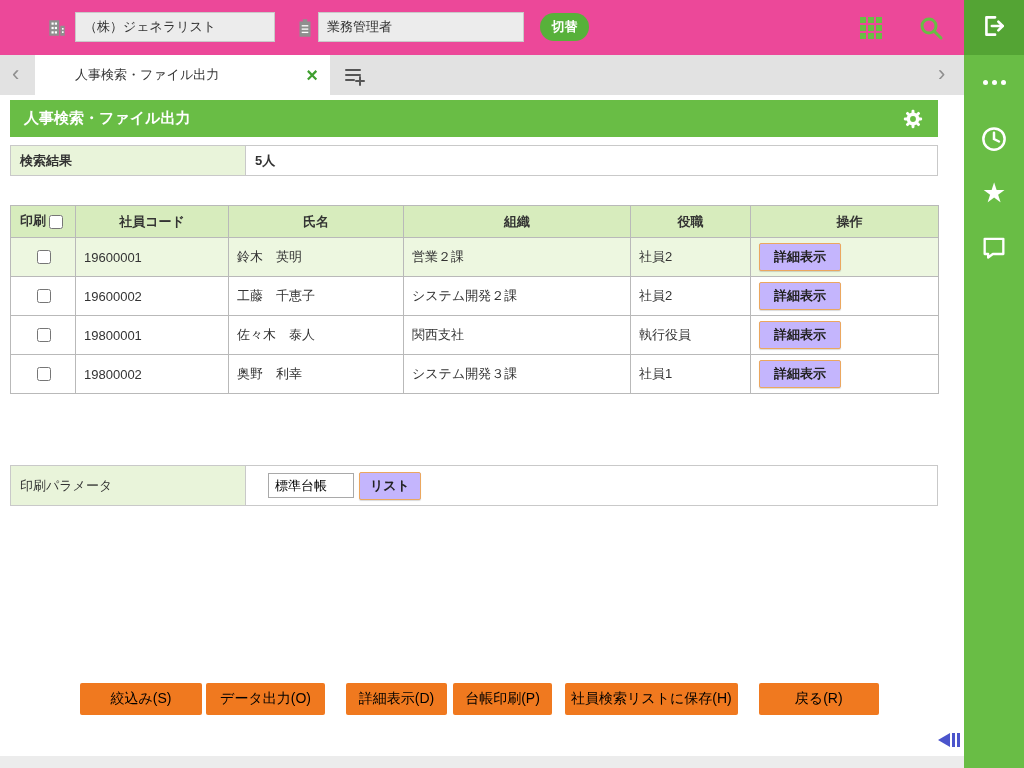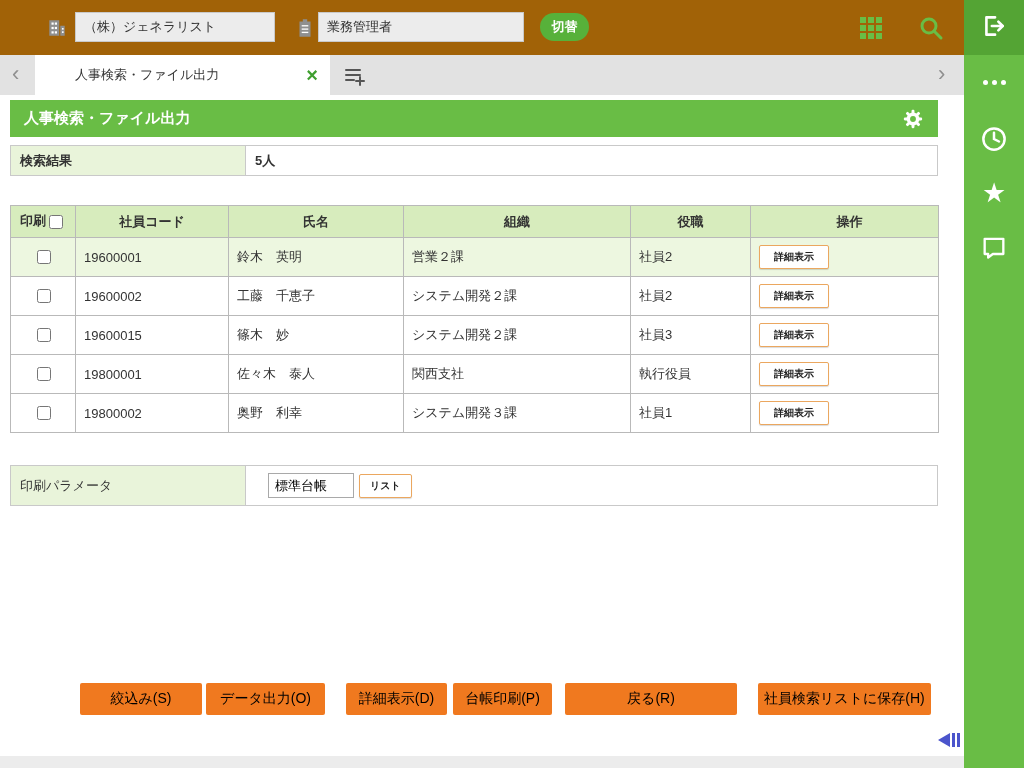--- a/index.html
+++ b/index.html
@@ -1,20 +1,20 @@
 <!DOCTYPE html>
 <html><head>
 <meta charset="utf-8">
 <style>
   * { box-sizing: border-box; }
   html,body { width:1024px; height:768px; margin:0; overflow:hidden;
     font-family:"Liberation Sans","DejaVu Sans",sans-serif; background:#fff; color:#333; }
 
   
-  .topbar { position:absolute; left:0; top:0; width:964px; height:55px; background:#a16207;padding-left:28px; }
+  .topbar { position:absolute; left:0; top:0; width:964px; height:55px; background:#ec4899;padding-left:28px; }
   .tb-icon { position:absolute; width:22px; height:22px; top:17px; }
   .tb-input { position:absolute; top:12px; height:30px; background:#ececec;
     border:1px solid #c9c9c9; font-size:13px; padding:0 8px; color:#333; }
   .switch-btn { position:absolute; left:540px; top:13px; width:49px; height:28px;
     background:#57b13a; color:#fff; border:none; border-radius:14px;
     font-size:13px; font-weight:bold; cursor:pointer; }
   .hdr-svg-btn { position:absolute; top:13px; width:30px; height:30px; cursor:pointer;
     display:flex; align-items:center; justify-content:center; }
 
   
@@ -64,22 +64,22 @@
   .emp-table th { height:32px; background:#d7ecbd; border:1px solid #b9b9b9;
     font-size:13px; font-weight:bold; text-align:center; }
   .emp-table td { height:39px; border:1px solid #b9b9b9; font-size:13px; padding:0 8px; background:#fff; }
   .emp-table tbody tr.hl td { background:#edf7e0; }
   .c-print { width:65px; text-align:center; padding:0; }
   .c-code { width:153px; } .c-name { width:175px; } .c-org { width:227px; }
   .c-post { width:120px; } .c-op { width:188px;padding-left:11px; }
   .emp-table input[type=checkbox] { width:14px; height:14px; vertical-align:middle; cursor:pointer; }
   .hdr-check { margin-left:3px; }
 
-  .peach { background:#ffffff; border:1px solid #eba75f; border-radius:2px; color:#222;
-    font-size:10px; font-weight:bold; padding:4px 14px; cursor:pointer;
+  .peach { background:#c4b5fd; border:1px solid #eba75f; border-radius:2px; color:#222;
+    font-size:13px; font-weight:bold; padding:4px 14px; cursor:pointer;
     box-shadow:0 1px 1px rgba(0,0,0,.15); }
   .list-btn { margin-left:5px; padding:4px 10px; }
 
   
   .footer-btns { position:absolute; left:0; top:683px; width:938px; display:flex; padding-left:80px; }
   .footer-btns button { height:32px; background:#f0791f; color:#000000; border:none;
     border-radius:2px; font-size:14px; cursor:pointer; padding:0 6px; }
   .footer-btns button:nth-child(1){ min-width:122px; margin-right:4px; }
   .footer-btns button:nth-child(2){ min-width:119px; margin-right:21px; }
   .footer-btns button:nth-child(3){ min-width:101px; margin-right:6px; }
@@ -244,28 +244,20 @@
       <tr>
         <td class="c-print"><input type="checkbox" style=""></td>
         <td>19600002</td>
         <td>工藤　千恵子</td>
         <td>システム開発２課</td>
         <td>社員2</td>
         <td class="c-op"><button class="peach">詳細表示</button></td>
       </tr>
       <tr>
         <td class="c-print"><input type="checkbox" style=""></td>
-        <td>19600015</td>
-        <td>篠木　妙</td>
-        <td>システム開発２課</td>
-        <td>社員3</td>
-        <td class="c-op"><button class="peach">詳細表示</button></td>
-      </tr>
-      <tr>
-        <td class="c-print"><input type="checkbox" style=""></td>
         <td>19800001</td>
         <td>佐々木　泰人</td>
         <td>関西支社</td>
         <td>執行役員</td>
         <td class="c-op"><button class="peach">詳細表示</button></td>
       </tr>
       <tr>
         <td class="c-print"><input type="checkbox" style=""></td>
         <td>19800002</td>
         <td>奥野　利幸</td>
@@ -282,22 +274,22 @@
       <input class="param-input" value="標準台帳" style="">
       <button class="peach list-btn">リスト</button>
     </div>
   </div>
 
   <div class="footer-btns">
     <button>絞込み(S)</button>
     <button>データ出力(O)</button>
     <button>詳細表示(D)</button>
     <button>台帳印刷(P)</button>
+    <button>社員検索リストに保存(H)</button>
     <button>戻る(R)</button>
-    <button>社員検索リストに保存(H)</button>
   </div>
 
   <span class="rewind">
     <svg width="26" height="20" viewBox="0 0 26 20">
       <g fill="#4b55cc">
         <polygon points="2,10 14,3 14,17"></polygon>
         <rect x="16" y="3" width="3" height="14"></rect>
         <rect x="21" y="3" width="3" height="14"></rect>
       </g>
     </svg>

